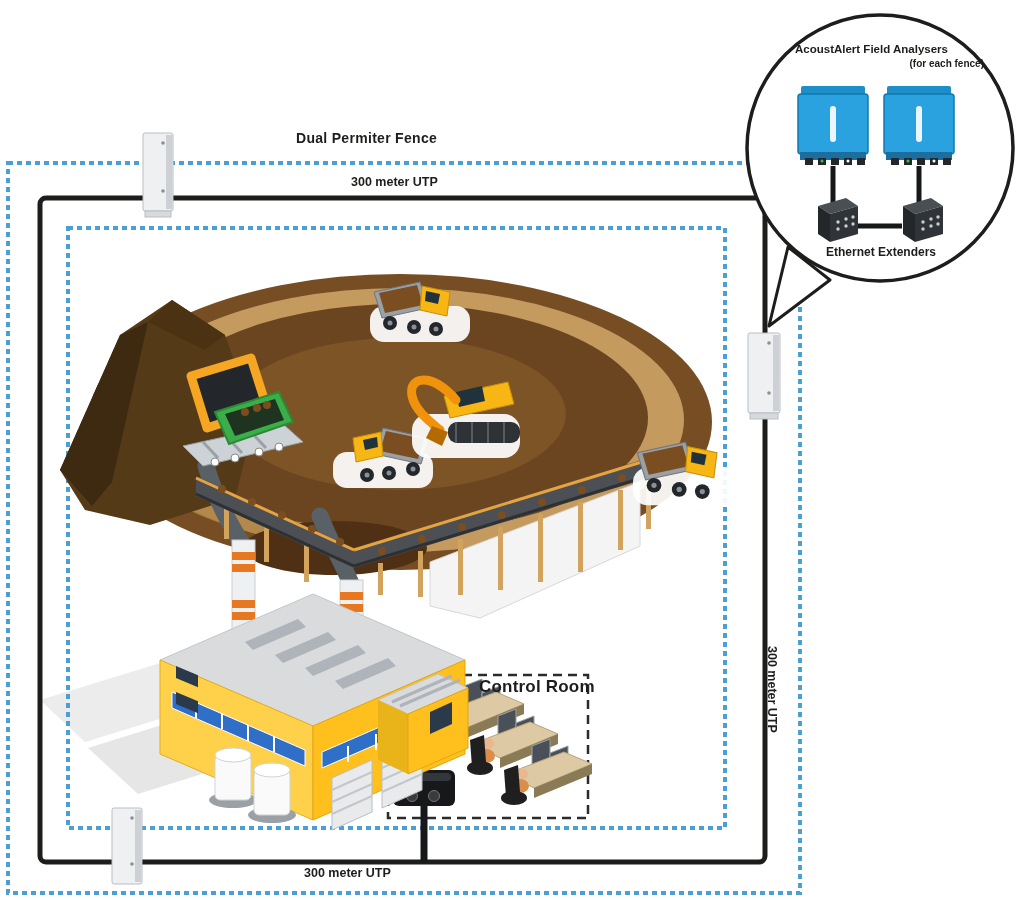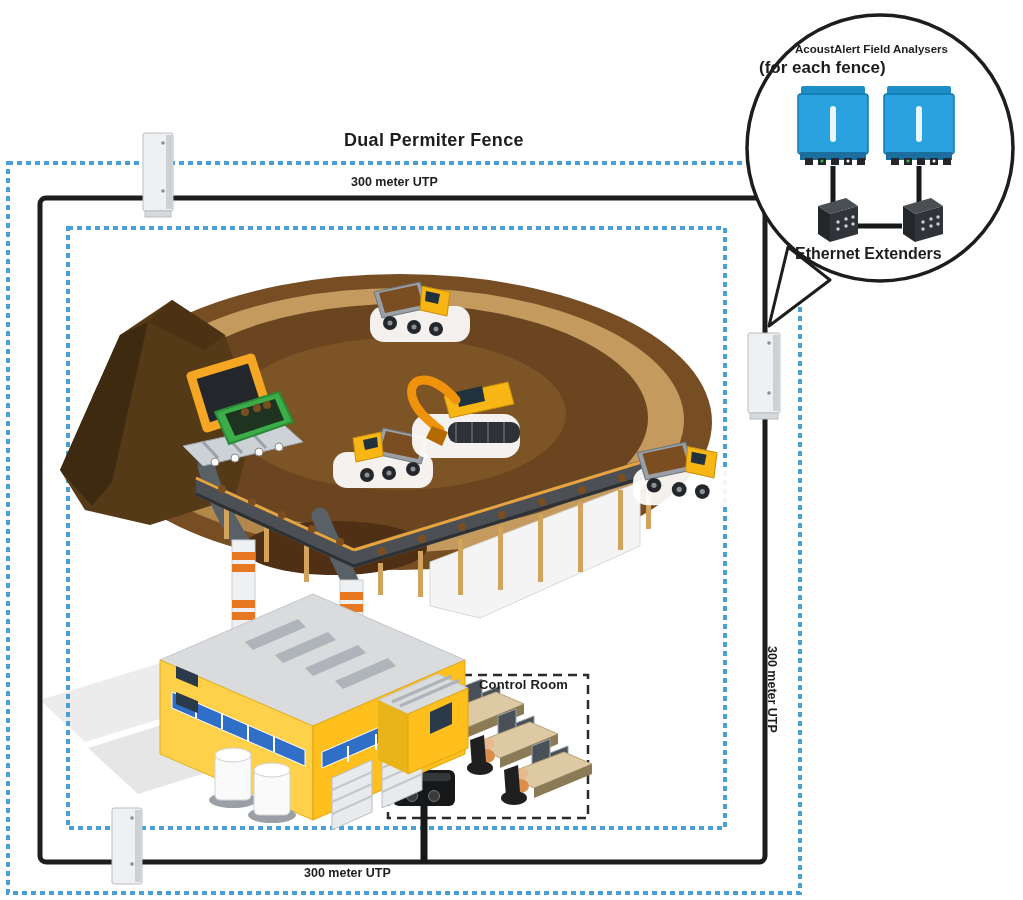--- a/index.html
+++ b/index.html
@@ -5,28 +5,28 @@
   html,body{margin:0;padding:0;background:#ffffff;}
   .stage{
     position:relative;width:1023px;height:900px;background:#ffffff;overflow:hidden;
     font-family:"Liberation Sans", sans-serif;
   }
   .stage svg{position:absolute;left:0;top:0;}
   .lbl{
     position:absolute;font-weight:bold;color:#1d1d1b;white-space:nowrap;
     font-family:"Liberation Sans", sans-serif;
   }
-  .lbl-fence{left:296px;top:130px;font-size:18px;letter-spacing:.3px;margin-left:48px;}
+  .lbl-fence{left:296px;top:130px;font-size:14px;letter-spacing:.3px;}
   .lbl-utp-top{left:351px;top:175px;font-size:12.5px;}
   .lbl-utp-right{left:779px;top:646px;font-size:12.5px;transform:rotate(90deg);transform-origin:0 0;}
   .lbl-utp-bottom{left:304px;top:866px;font-size:12.5px;}
-  .lbl-control{left:479px;top:677px;font-size:13px;letter-spacing:.2px;}
+  .lbl-control{left:479px;top:677px;font-size:17px;letter-spacing:.2px;}
   .lbl-callout-1{left:795px;top:43px;width:172px;text-align:left;font-size:11.5px;}
-  .lbl-callout-2{left:759px;top:58px;width:172px;text-align:left;font-size:17px;}
-  .lbl-extenders{left:795px;top:245px;width:172px;text-align:left;font-size:16px;}
+  .lbl-callout-2{left:812px;top:58px;width:172px;text-align:right;font-size:10px;}
+  .lbl-extenders{left:795px;top:245px;width:172px;text-align:center;font-size:12px;}
 </style>
 </head>
 <body>
 
 <div class="stage">
 
 <svg width="1023" height="900" viewBox="0 0 1023 900">
 
   <g>
     <polygon points="40,700 170,660 215,702 85,742" fill="#ececec"></polygon>

